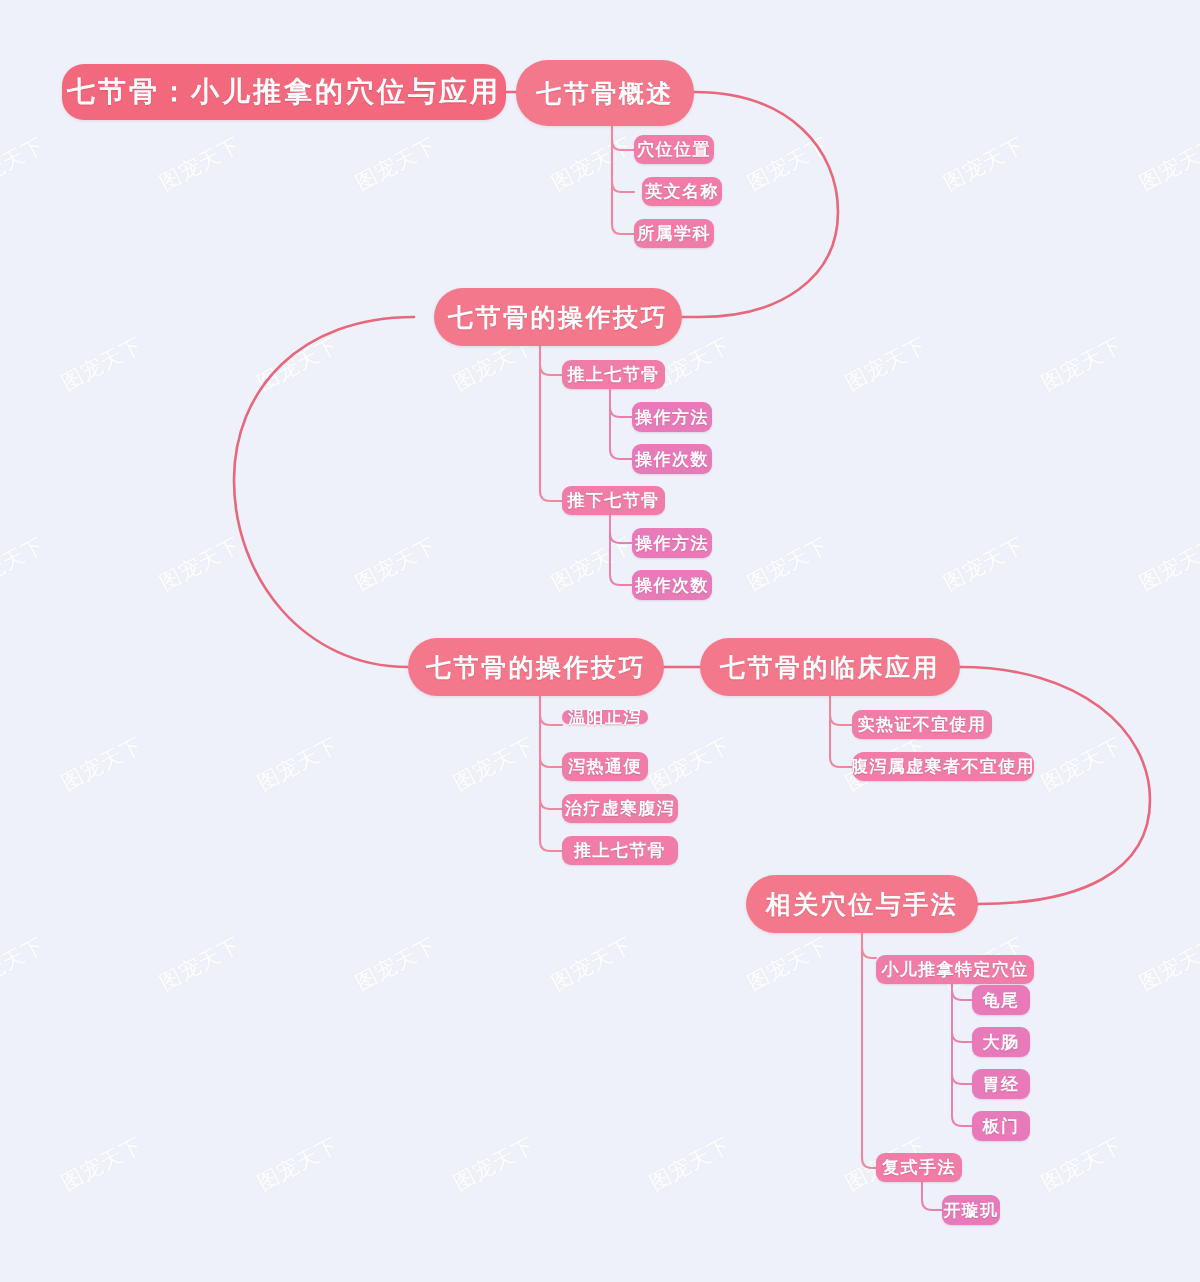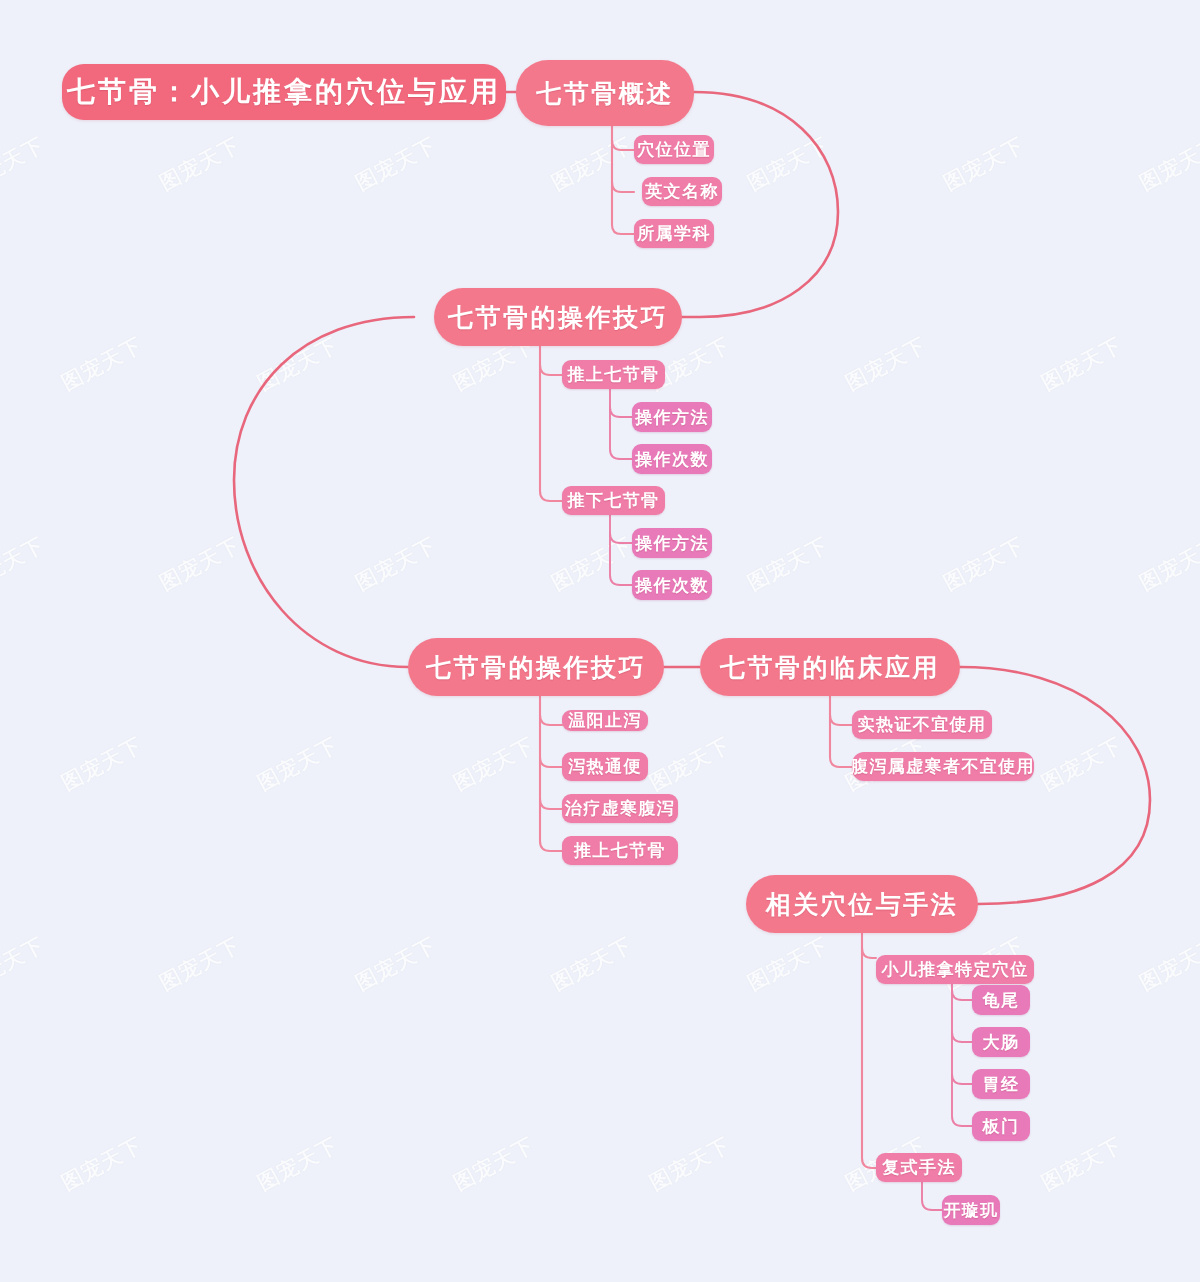--- a/index.html
+++ b/index.html
@@ -223,21 +223,21 @@
   <div class="node n-leaf" id="p-b1c1g0" style="left: 632px; top: 528px; width: 80px; height: 30px;">
     <span>操作方法</span>
   </div>
   <div class="node n-leaf" id="p-b1c1g1" style="left: 632px; top: 570px; width: 80px; height: 30px;">
     <span>操作次数</span>
   </div>
 
   <div class="node n-main" id="p-b2" style="left: 408px; top: 638px; width: 256px; height: 58px;">
     <span>七节骨的操作技巧</span>
   </div>
-  <div class="node n-sub" id="p-b2c0" style="left: 562px; top: 710px; width: 86px; height: 21px;">
+  <div class="node n-sub" id="p-b2c0" style="left: 562px; top: 710px; width: 86px; height: 14px;">
     <span>温阳止泻</span>
   </div>
   <div class="node n-sub" id="p-b2c1" style="left: 562px; top: 752px; width: 86px; height: 29px;">
     <span>泻热通便</span>
   </div>
   <div class="node n-sub" id="p-b2c2" style="left: 562px; top: 794px; width: 116px; height: 29px;">
     <span>治疗虚寒腹泻</span>
   </div>
   <div class="node n-sub" id="p-b2c3" style="left: 562px; top: 836px; width: 116px; height: 29px;">
     <span>推上七节骨</span>

